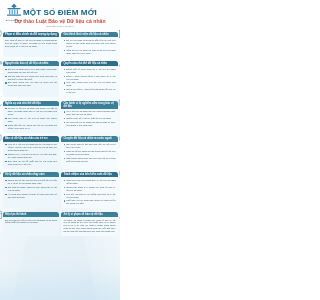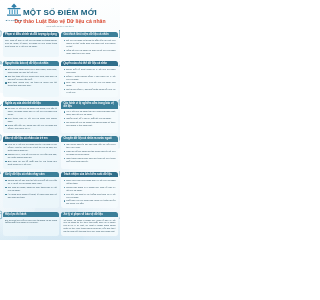--- a/index.html
+++ b/index.html
@@ -7,21 +7,21 @@
     margin: 0;
     padding: 0;
     background: #ffffff;
   }
   body {
     font-family: "Liberation Sans", sans-serif;
   }
   #poster {
     position: relative;
     width: 120px;
-    height: 240px;
+    height: 300px;
     overflow: hidden;
     background: linear-gradient(170deg, #ffffff 0%, #f7fbfd 30%, #eef6fa 62%, #e2eef6 88%, #d6e8f3 100%);
   }
   
   .band {
     position: absolute;
     pointer-events: none;
   }
   .band-left {
     left: -34px;

